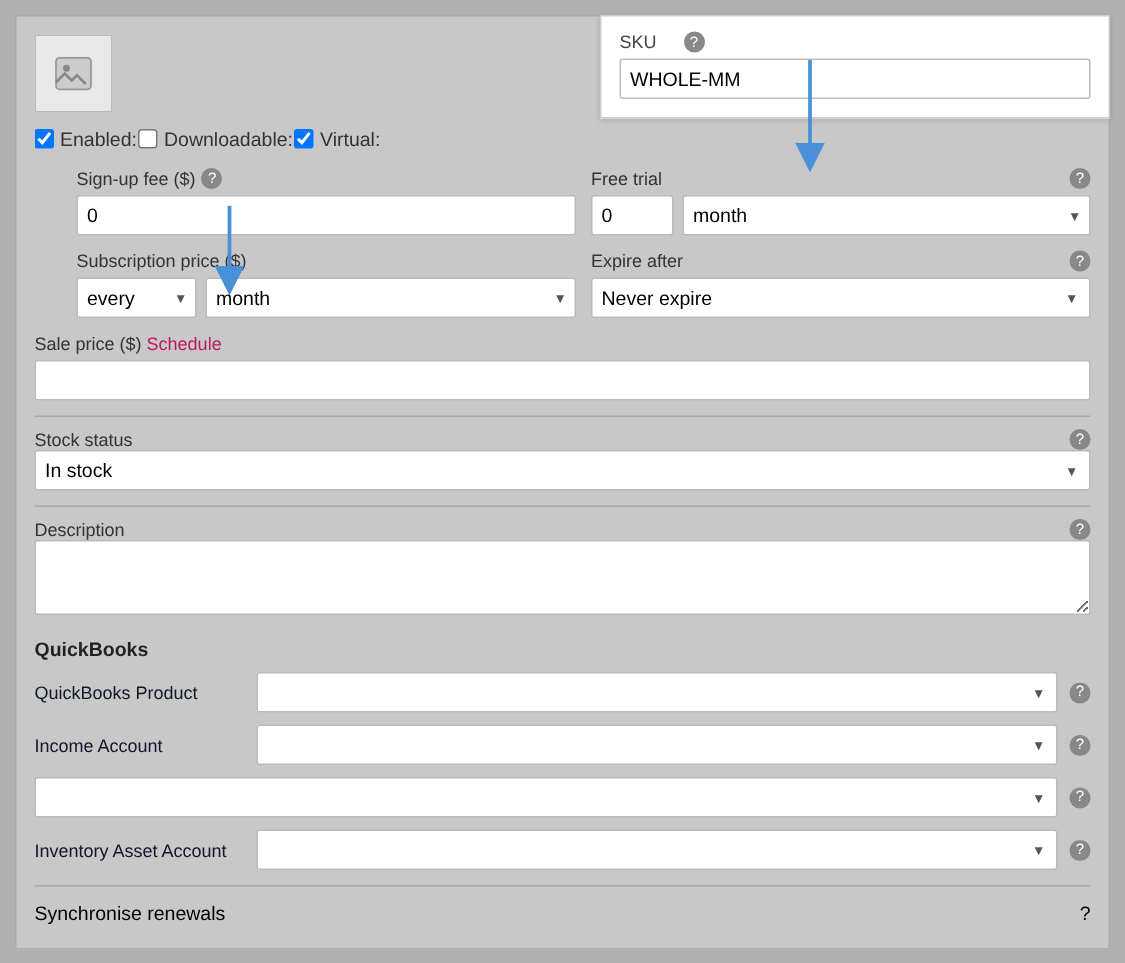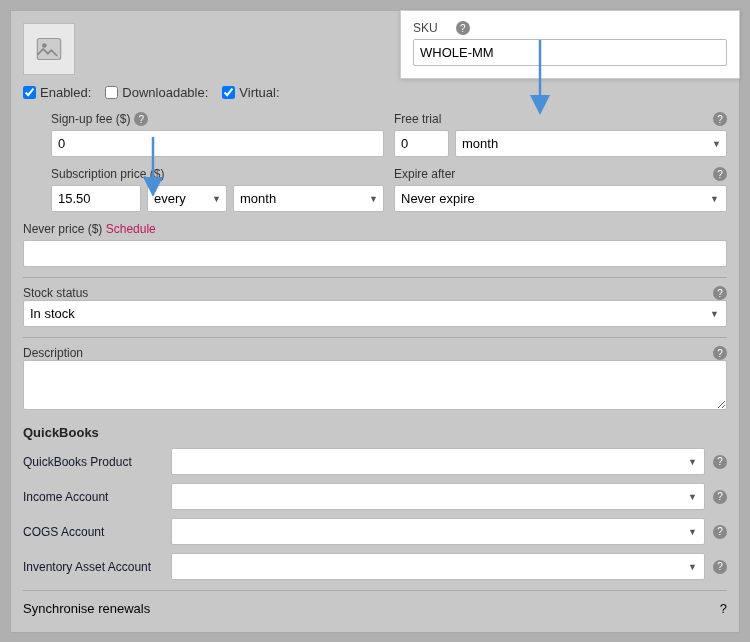--- a/index.html
+++ b/index.html
@@ -103,21 +103,21 @@
     .image-box svg {
       width: 28px;
       height: 28px;
       fill: #999;
     }
 
     
     .checkboxes-row {
       display: flex;
       align-items: center;
-      gap: 14px;
+      gap: 1px;
       margin-bottom: 12px;
     }
 
     .checkbox-item {
       display: flex;
       align-items: center;
       gap: 4px;
       font-size: 13px;
       color: #333;
     }
@@ -456,21 +456,20 @@
         <line x1="20" y1="0" x2="20" y2="50" stroke="#4a90d9" stroke-width="2.5" marker-end="url(#ah2)"></line>
       </svg>
 
       <div class="two-col">
 
         <div class="field-group">
           <div class="field-label">
             <span>Subscription price ($)</span>
           </div>
           <div class="sub-price-row">
-            <input type="text" value="15.50" style="flex: 0 0 90px; width: 90px;">
             <div class="select-wrapper" style="flex:0 0 80px;">
               <select>
                 <option>every</option>
               </select>
             </div>
             <div class="select-wrapper" style="flex:1;">
               <select>
                 <option>month</option>
                 <option>year</option>
                 <option>week</option>
@@ -494,21 +493,21 @@
               <option>6 months</option>
               <option>1 year</option>
             </select>
           </div>
         </div>
       </div>
     </div>
 
     <div class="sale-price-section">
       <div class="sale-price-label">
-        <span>Never price ($)</span>
+        <span>Sale price ($)</span>
         <a href="#">Schedule</a>
       </div>
       <input type="text" value="" class="sale-price-input" style="width: 100%;">
     </div>
 
     <hr class="divider">
 
     <div class="section-row">
       <div class="field-label section-with-help">
         <span>Stock status</span>
@@ -550,21 +549,20 @@
         <span class="qb-label">Income Account</span>
         <div class="qb-select-wrapper">
           <select>
             <option value=""></option>
           </select>
         </div>
         <span class="help-icon-sm">?</span>
       </div>
 
       <div class="qb-row">
-        <span class="qb-label">COGS Account</span>
         <div class="qb-select-wrapper">
           <select>
             <option value=""></option>
           </select>
         </div>
         <span class="help-icon-sm">?</span>
       </div>
 
       <div class="qb-row">
         <span class="qb-label">Inventory Asset Account</span>

